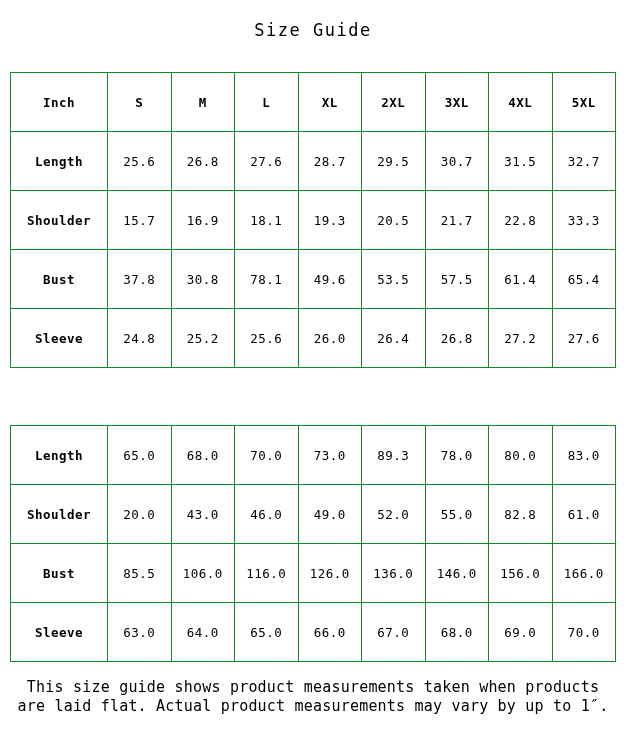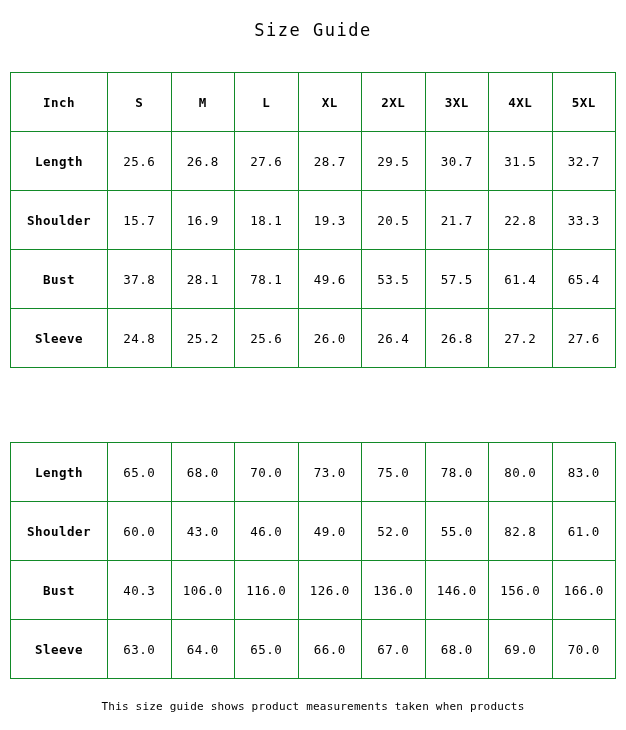--- a/index.html
+++ b/index.html
@@ -57,21 +57,21 @@
     font-size: 12.5px;
     width: 94px;
   }
   .gap {
     height: 42px;
   }
   .footnote {
     margin-top: auto;
     padding: 0 14px 14px 14px;
     text-align: center;
-    font-size: 11px;
+    font-size: 15px;
     line-height: 19px;
     letter-spacing: 0.2px;
     color: #000;
   }
   .footnote div {
     white-space: nowrap;
   }
 </style>
 </head>
 <body>
@@ -112,21 +112,21 @@
           <td>18.1</td>
           <td>19.3</td>
           <td>20.5</td>
           <td>21.7</td>
           <td>22.8</td>
           <td>33.3</td>
         </tr>
         <tr>
           <td class="row-label">Bust</td>
           <td>37.8</td>
-          <td>28.1</td>
+          <td>30.8</td>
           <td>78.1</td>
           <td>49.6</td>
           <td>53.5</td>
           <td>57.5</td>
           <td>61.4</td>
           <td>65.4</td>
         </tr>
         <tr>
           <td class="row-label">Sleeve</td>
           <td>24.8</td>
@@ -146,39 +146,39 @@
 
   <div class="table-wrap">
     <table class="size-table">
       <tbody>
         <tr>
           <td class="row-label">Length</td>
           <td>65.0</td>
           <td>68.0</td>
           <td>70.0</td>
           <td>73.0</td>
-          <td>75.0</td>
+          <td>89.3</td>
           <td>78.0</td>
           <td>80.0</td>
           <td>83.0</td>
         </tr>
         <tr>
           <td class="row-label">Shoulder</td>
-          <td>60.0</td>
+          <td>20.0</td>
           <td>43.0</td>
           <td>46.0</td>
           <td>49.0</td>
           <td>52.0</td>
           <td>55.0</td>
           <td>82.8</td>
           <td>61.0</td>
         </tr>
         <tr>
           <td class="row-label">Bust</td>
-          <td>40.3</td>
+          <td>85.5</td>
           <td>106.0</td>
           <td>116.0</td>
           <td>126.0</td>
           <td>136.0</td>
           <td>146.0</td>
           <td>156.0</td>
           <td>166.0</td>
         </tr>
         <tr>
           <td class="row-label">Sleeve</td>
@@ -190,15 +190,16 @@
           <td>68.0</td>
           <td>69.0</td>
           <td>70.0</td>
         </tr>
       </tbody>
     </table>
   </div>
 
   <div class="footnote">
     <div>This size guide shows product measurements taken when products</div>
+    <div>are laid flat. Actual product measurements may vary by up to 1″.</div>
   </div>
 
 </div>
 
 </body></html>

